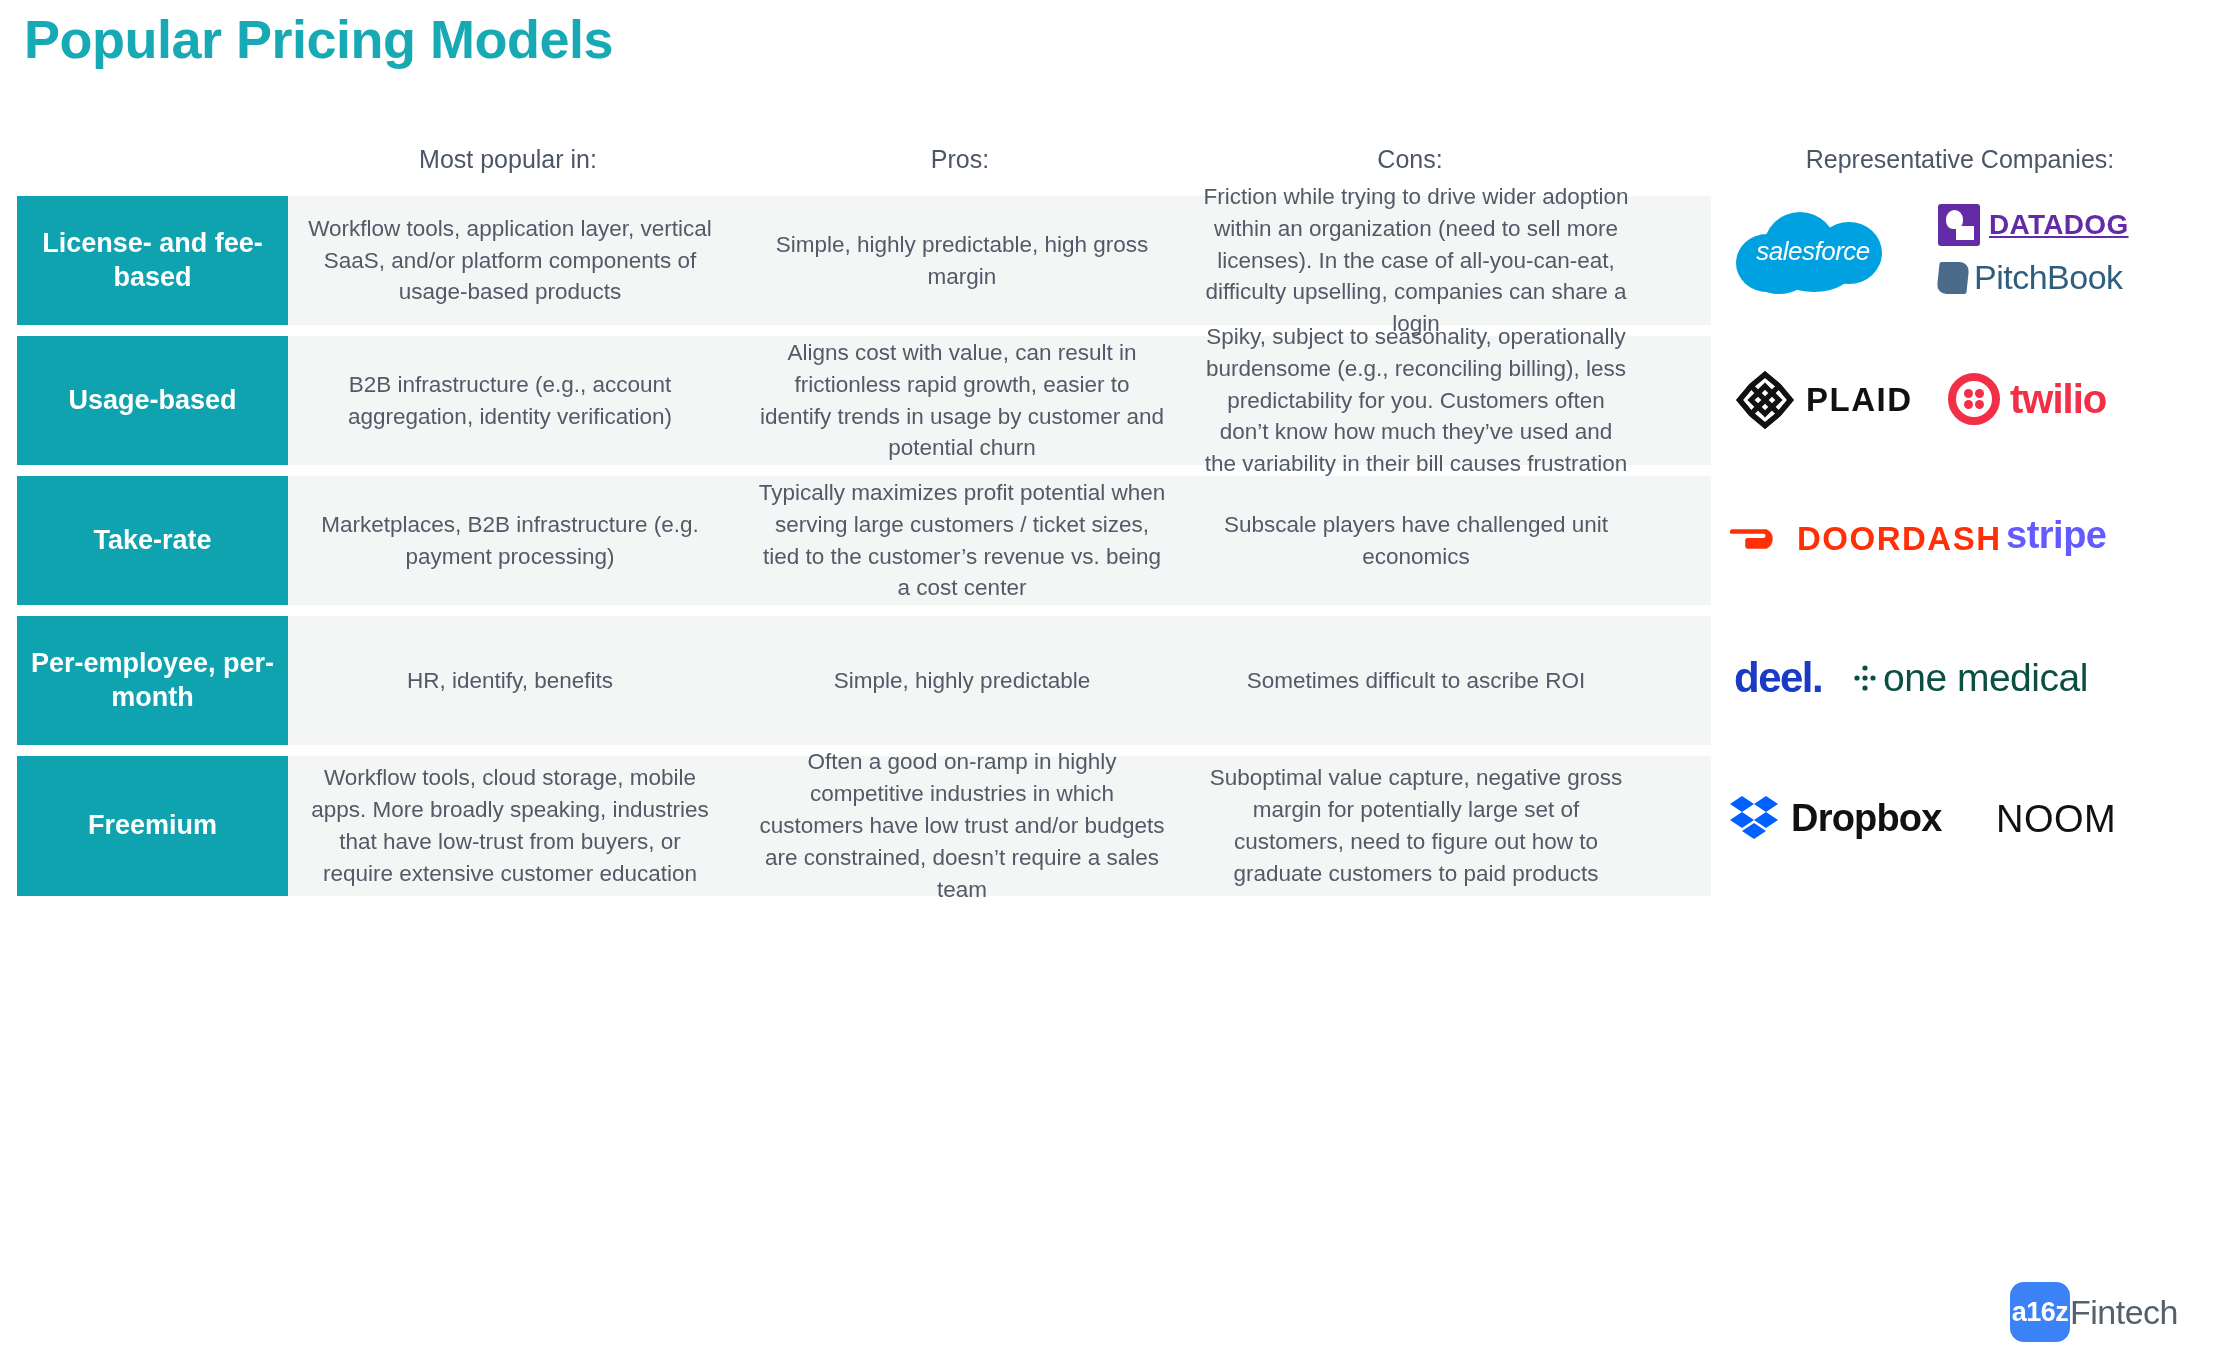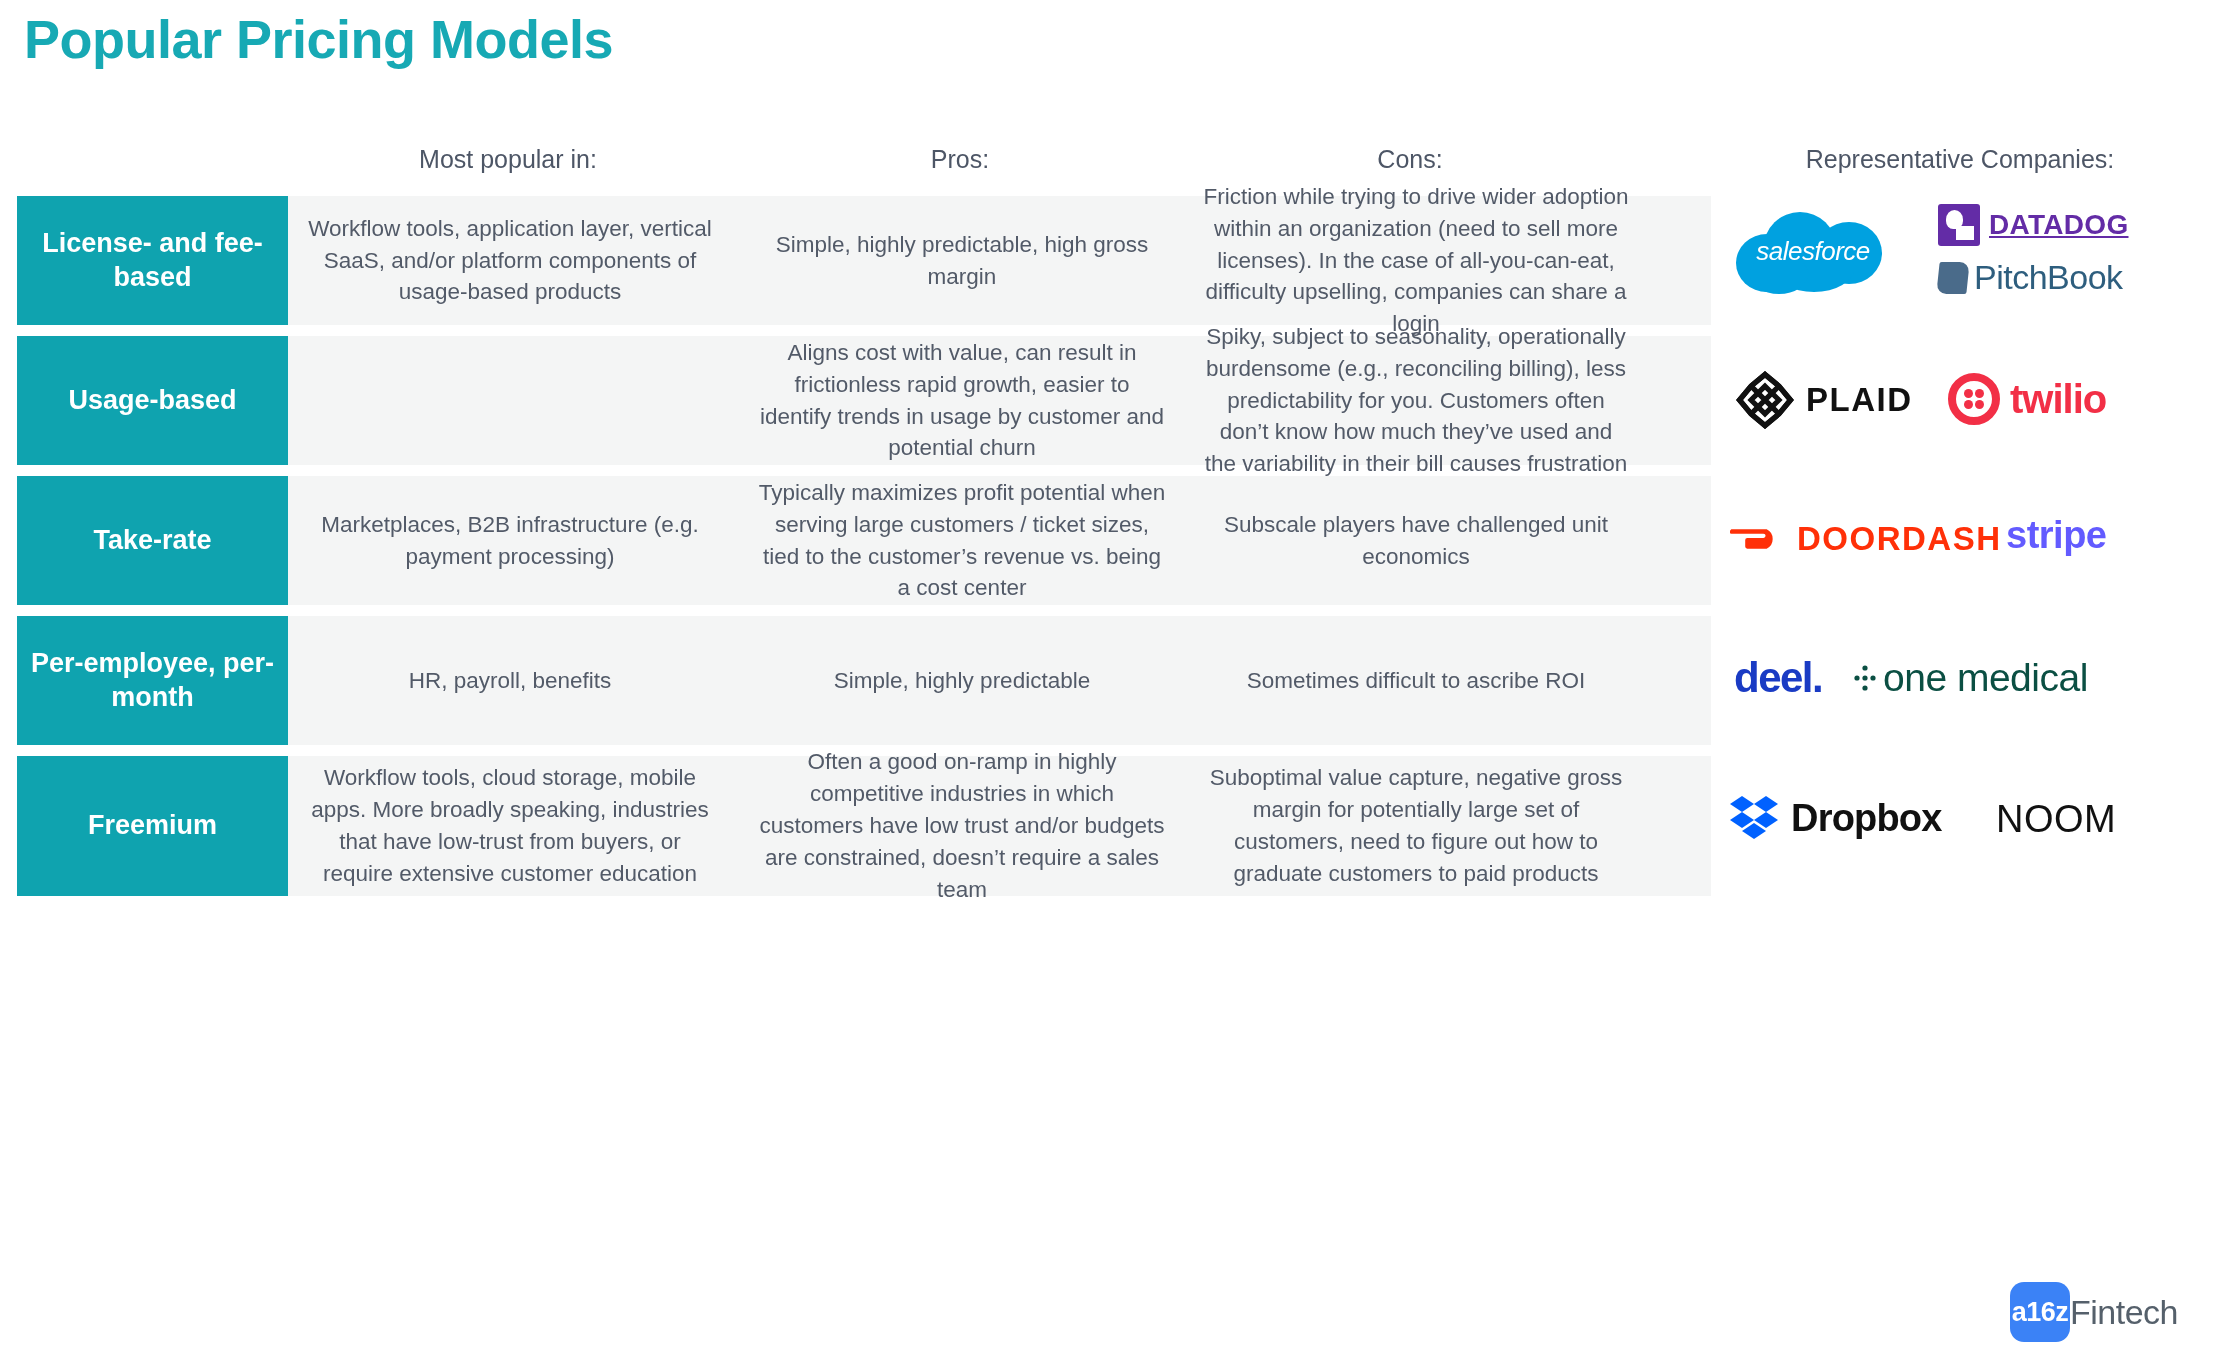--- a/index.html
+++ b/index.html
@@ -364,20 +364,21 @@
           <div class="pb-mark"></div>
           <div class="pb-text">PitchBook</div>
         </div>
       </div>
     </div>
   </div>
 
   <div class="trow h-2">
     <div class="row-bg"></div>
     <div class="label-cell">Usage-based</div>
+    <div class="txt-cell c-most">B2B infrastructure (e.g., account aggregation, identity verification)</div>
     <div class="txt-cell c-pros">Aligns cost with value, can result in frictionless rapid growth, easier to identify trends in usage by customer and potential churn</div>
     <div class="txt-cell c-cons">Spiky, subject to seasonality, operationally burdensome (e.g., reconciling billing), less predictability for you. Customers often don’t know how much they’ve used and the variability in their bill causes frustration</div>
     <div class="logo-cell">
       <div class="logo-wrap">
 
         <div class="logo plaid-row" style="left:6px; top:35px;">
           <div class="plaid-mark">
             <svg viewBox="0 0 100 100" width="58" height="58" aria-hidden="true">
               <g fill="none" stroke="#111111" stroke-width="9">
                 <path d="M50 6 L74 26 L94 50 L74 74 L50 94 L26 74 L6 50 L26 26 Z"></path>
@@ -424,21 +425,21 @@
         <div class="logo" style="left:276px; top:38px;">
           <div class="stripe-text">stripe</div>
         </div>
       </div>
     </div>
   </div>
 
   <div class="trow h-4">
     <div class="row-bg"></div>
     <div class="label-cell">Per-employee, per-month</div>
-    <div class="txt-cell c-most">HR, payroll, benefits</div>
+    <div class="txt-cell c-most">HR, identify, benefits</div>
     <div class="txt-cell c-pros">Simple, highly predictable</div>
     <div class="txt-cell c-cons">Sometimes difficult to ascribe ROI</div>
     <div class="logo-cell">
       <div class="logo-wrap">
 
         <div class="logo" style="left:4px; top:38px;">
           <div class="deel-text">deel.</div>
         </div>
 
         <div class="logo om-row" style="left:124px; top:40px;">

